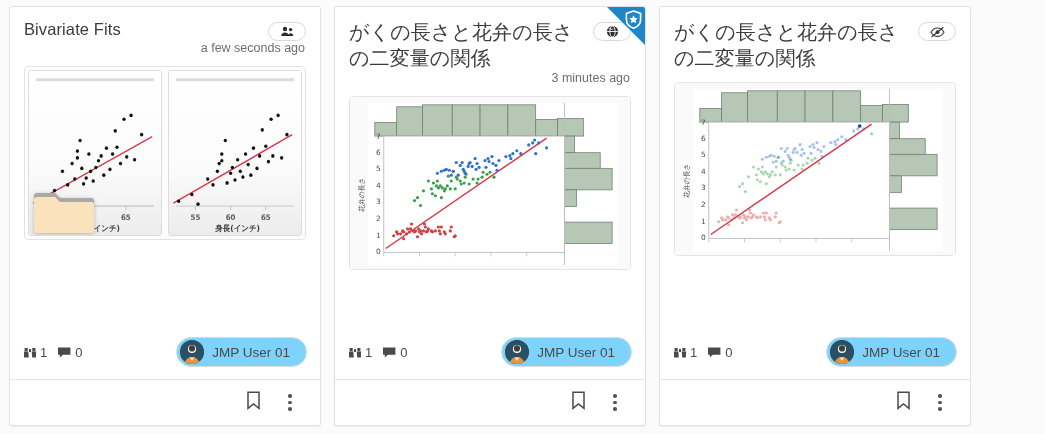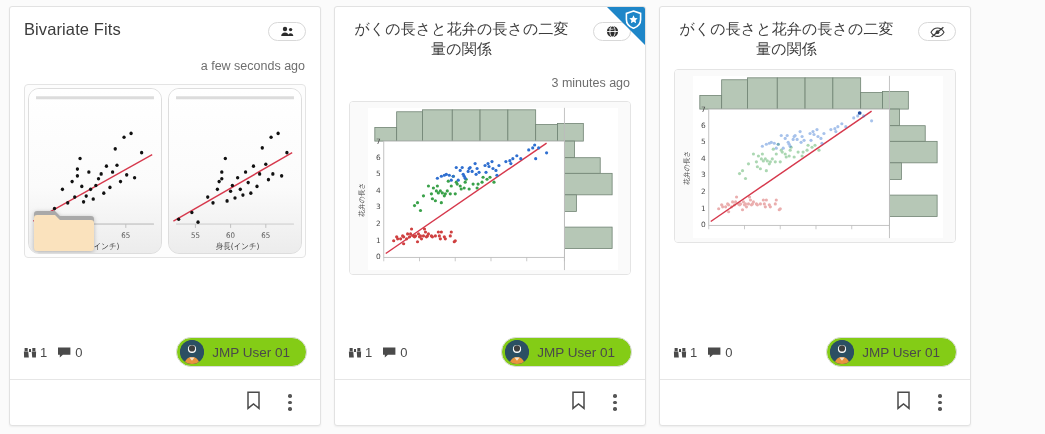--- a/index.html
+++ b/index.html
@@ -33,46 +33,45 @@
   
   .card-head {
     padding: 12px 14px 0 14px;
     position: relative;
   }
   .head-row {
     display: flex;
     align-items: flex-start;
     justify-content: space-between;
     gap: 8px;
-    text-align: center;
   }
   .card-title {
     font-size: 16.5px;
     color: #3c3c3c;
     line-height: 1.32;
     font-weight: 400;
     letter-spacing: .1px;
     max-width: 225px;
   }
-  .card-title.jp { font-size: 15px; line-height: 1.3; }
+  .card-title.jp { font-size: 20px; line-height: 1.3; }
   .vis-pill {
     flex: 0 0 auto;
     width: 38px; height: 19px;
     border: 1px solid #d8d8d8;
     border-radius: 10px;
     background: #fff;
     display: flex; align-items: center; justify-content: center;
     margin-top: 3px;
   }
   .vis-pill svg { display: block; }
   .timestamp {
     text-align: right;
     font-size: 12.5px;
     color: #6e6e6e;
-    margin-top: 18px;
+    margin-top: 0;
     padding-right: 1px;
   }
 
   
   .ribbon {
     position: absolute;
     top: 0; right: 0;
     width: 0; height: 0;
     border-top: 38px solid #1e86c8;
     border-left: 38px solid transparent;
@@ -102,22 +101,23 @@
   .dual { display: flex; gap: 0; height: 100%; }
   .dual-half {
     flex: 1;
     position: relative;
     background: linear-gradient(180deg,#ffffff 0%,#fafafa 55%,#ededed 100%);
     overflow: hidden;
   }
   .dual-half + .dual-half { border-left: 1px solid #dfdfdf; }
   .dual-half.boxed {
     border: 1px solid #dddddd;
-    border-radius: 11px;
+    border-radius: 3px;
     margin: 3px;
+    font-weight: bold;
   }
   .folder-icon {
     position: absolute;
     left: 3px; bottom: 1px;
     width: 64px; height: 48px;
     z-index: 3;
     filter: drop-shadow(0 1px 2px rgba(0,0,0,.25));
   }
   svg.plot { display: block; width: 100%; height: 100%; }
 
@@ -134,21 +134,21 @@
     font-size: 13px; color: #4a4a4a;
   }
   .stat svg { display: block; }
   .user-pill {
     margin-left: auto;
     display: flex; align-items: center; gap: 8px;
     height: 30px;
     padding: 0 16px 0 3px;
     border: 1px solid #dcdcdc;
     border-radius: 16px;
-    background: #84cc16;
+    background: #7dd3fc;
   }
   .avatar {
     width: 24px; height: 24px;
     border-radius: 50%;
     overflow: hidden;
     background: #2b4f63;
     flex: 0 0 auto;
   }
   .user-name { font-size: 13.5px; color: #4a4a4a; }
 

